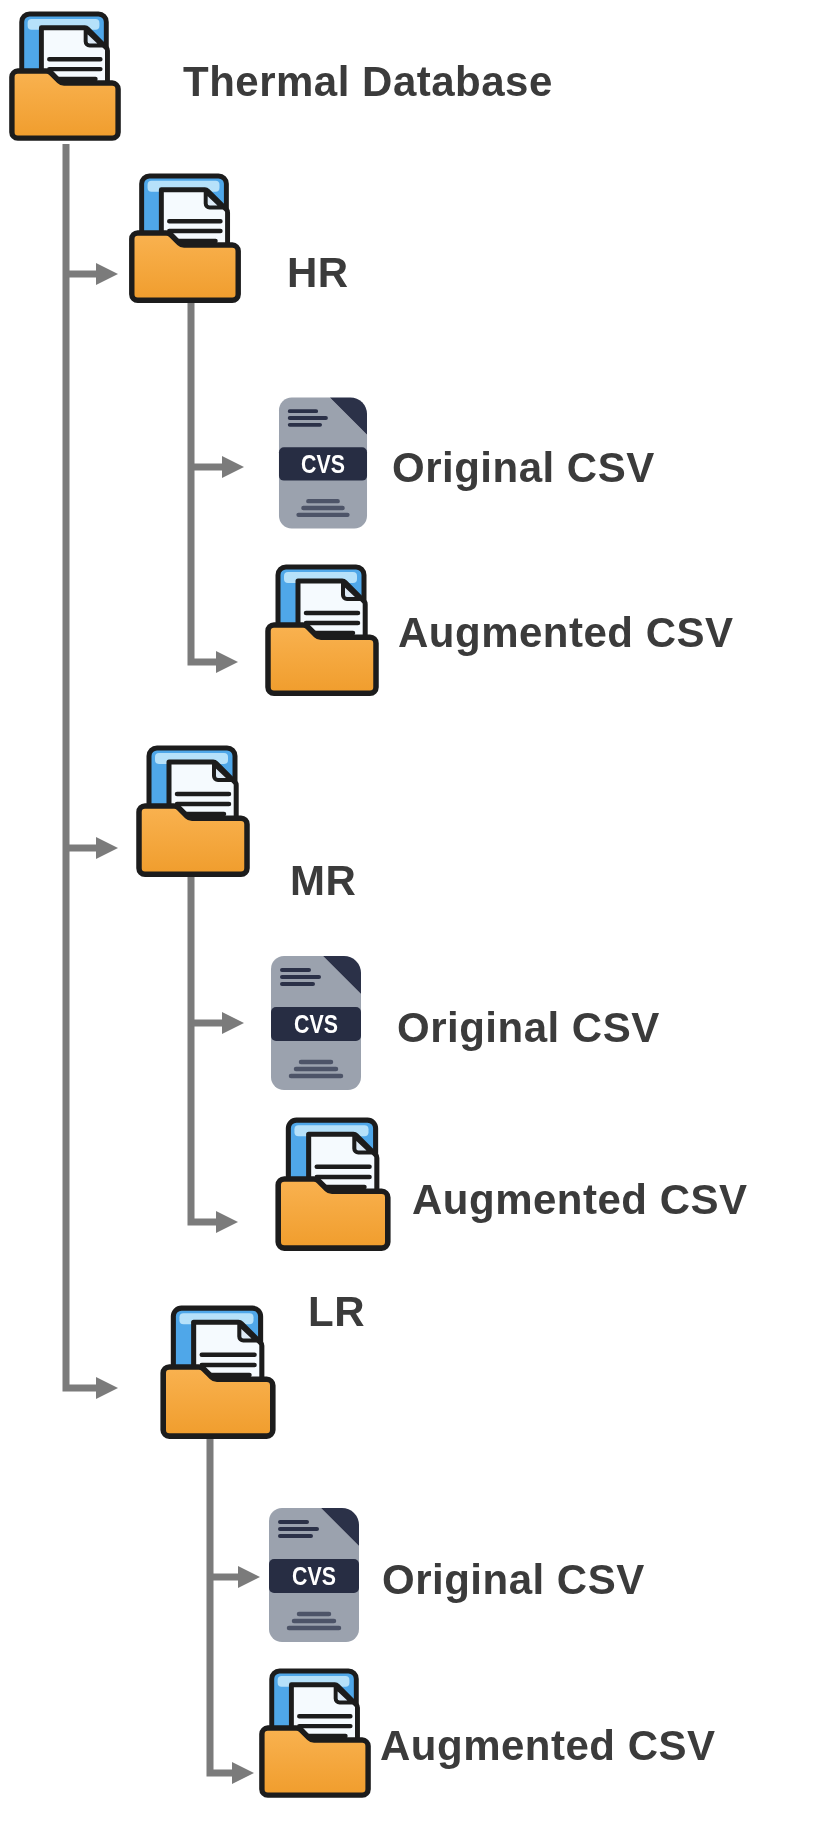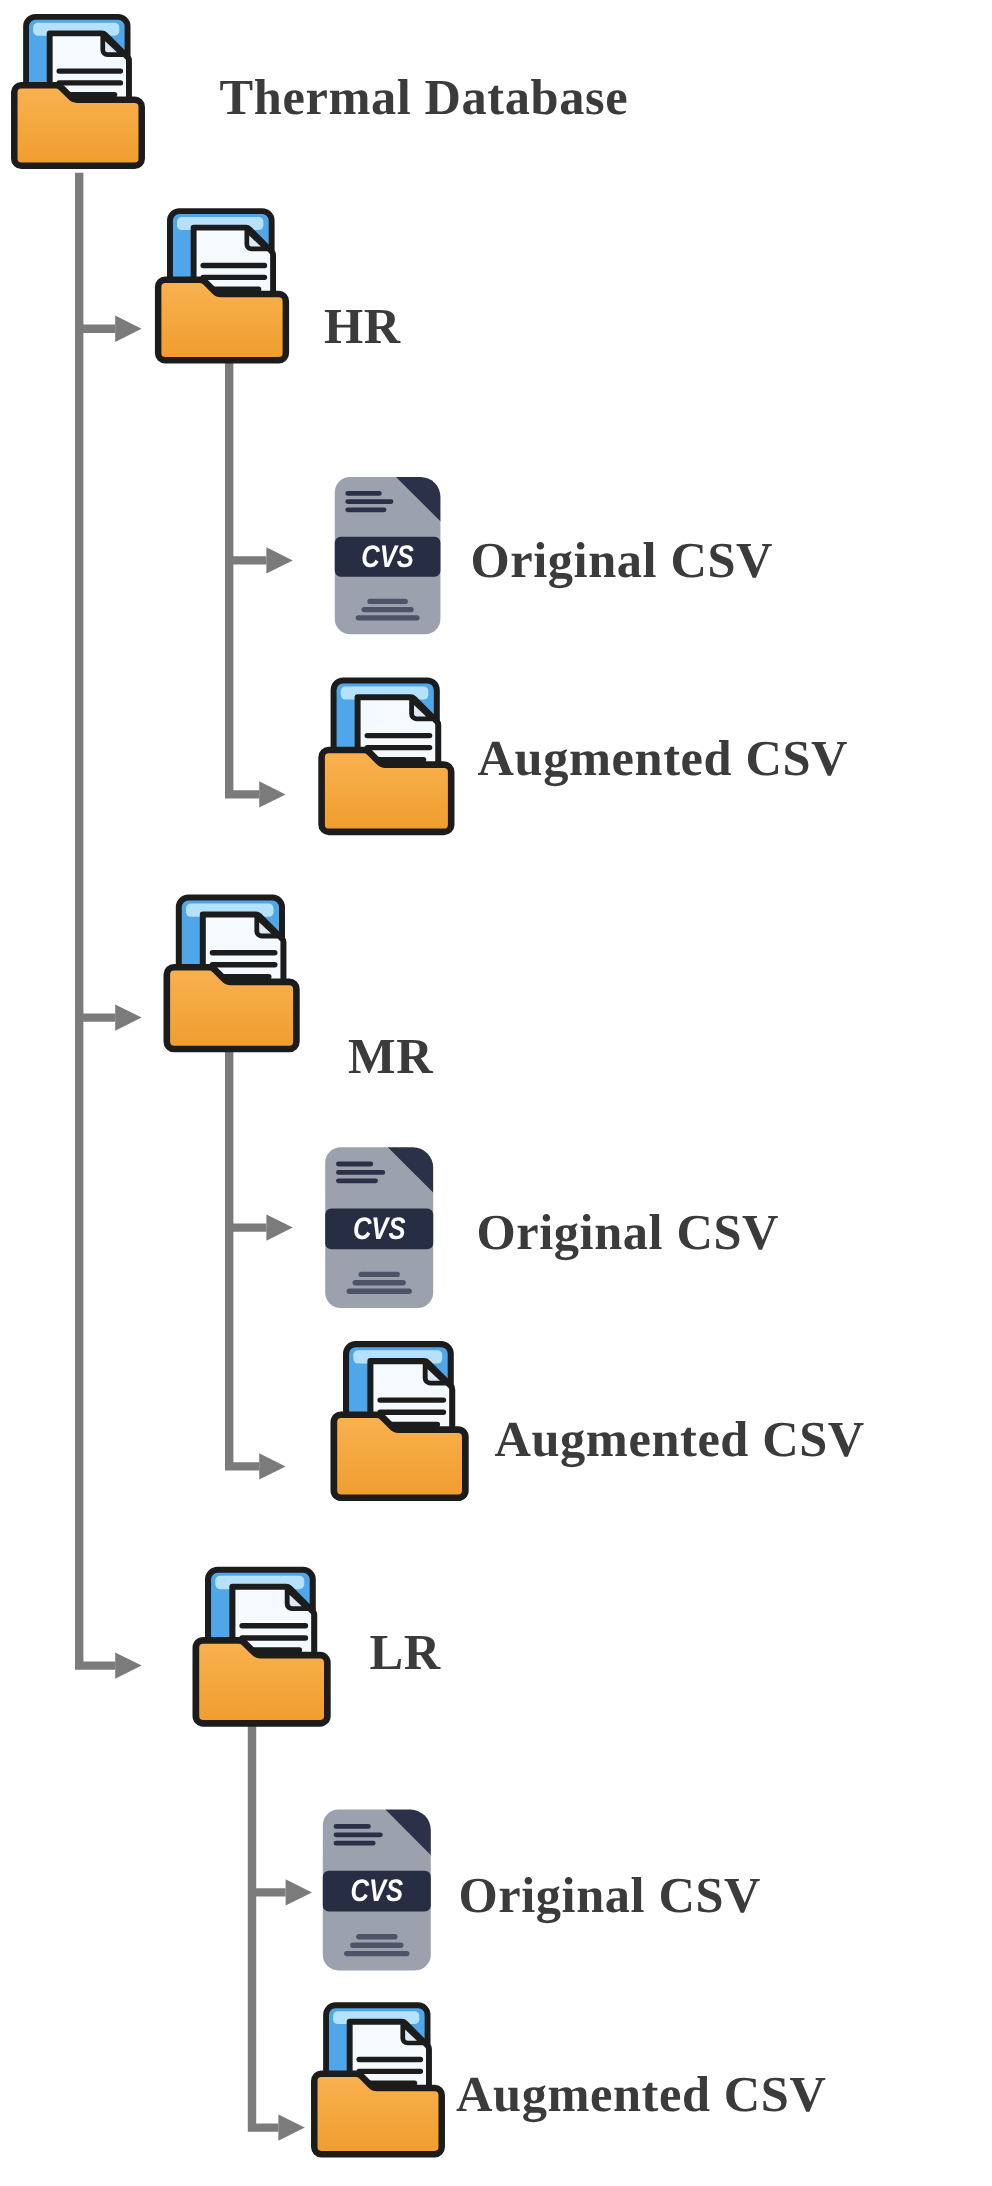--- a/index.html
+++ b/index.html
@@ -1,26 +1,26 @@
 <!DOCTYPE html>
 <html><head>
 <meta charset="utf-8">
 <style>
   html,body{margin:0;padding:0;background:#ffffff;}
   .canvas{
     position:relative;width:827px;height:1822px;background:#ffffff;
     overflow:hidden;font-family:"Liberation Sans",sans-serif;
   }
   .connectors{position:absolute;left:0;top:0;z-index:0;}
-  .icon{position:absolute;z-index:1;font-style:italic;}
+  .icon{position:absolute;z-index:1;}
   .icon svg{display:block;width:100%;height:100%;}
   .label{
     position:absolute;z-index:2;transform:translateY(-50%);
     font-weight:700;font-size:42px;line-height:46px;color:#3b3b3b;
-    letter-spacing:0.5px;white-space:nowrap;font-family:Liberation Serif, serif;
+    letter-spacing:0.5px;white-space:nowrap;
   }
   .csv-badge{
     position:absolute;left:0;right:0;top:50.5%;text-align:center;z-index:3;
     transform:translateY(-50%) scaleX(0.82);
     color:#ffffff;font-weight:700;font-size:26px;letter-spacing:0px;
     font-family:"Liberation Sans",sans-serif;
   }
   .defs-holder{position:absolute;width:0;height:0;overflow:hidden;}
 </style>
 </head>
@@ -82,21 +82,21 @@
         <use href="#ic-folder"></use>
       </svg>
   </div>
   <div class="label" style="left:183px;top:82px">Thermal Database</div>
 
   <div class="icon" style="left:125px;top:170px;width:120px;height:134px">
     <svg viewBox="0 0 120 136">
         <use href="#ic-folder"></use>
       </svg>
   </div>
-  <div class="label" style="left:270px;top:273px">HR</div>
+  <div class="label" style="left:287px;top:273px">HR</div>
 
   <div class="icon" style="left:278px;top:396px;width:90px;height:134px">
     <svg viewBox="0 0 92 136">
         <use href="#ic-csv"></use>
       </svg>
     <span class="csv-badge">CVS</span>
   </div>
   <div class="label" style="left:392px;top:468px">Original CSV</div>
 
   <div class="icon" style="left:262px;top:561px;width:120px;height:136px">
@@ -126,21 +126,21 @@
         <use href="#ic-folder"></use>
       </svg>
   </div>
   <div class="label" style="left:412px;top:1200px">Augmented CSV</div>
 
   <div class="icon" style="left:156px;top:1302px;width:124px;height:138px">
     <svg viewBox="0 0 120 136">
         <use href="#ic-folder"></use>
       </svg>
   </div>
-  <div class="label" style="left:308px;top:1378px">LR</div>
+  <div class="label" style="left:308px;top:1312px">LR</div>
 
   <div class="icon" style="left:268px;top:1507px;width:92px;height:136px">
     <svg viewBox="0 0 92 136">
         <use href="#ic-csv"></use>
       </svg>
     <span class="csv-badge">CVS</span>
   </div>
   <div class="label" style="left:382px;top:1580px">Original CSV</div>
 
   <div class="icon" style="left:256px;top:1664px;width:118px;height:136px">

